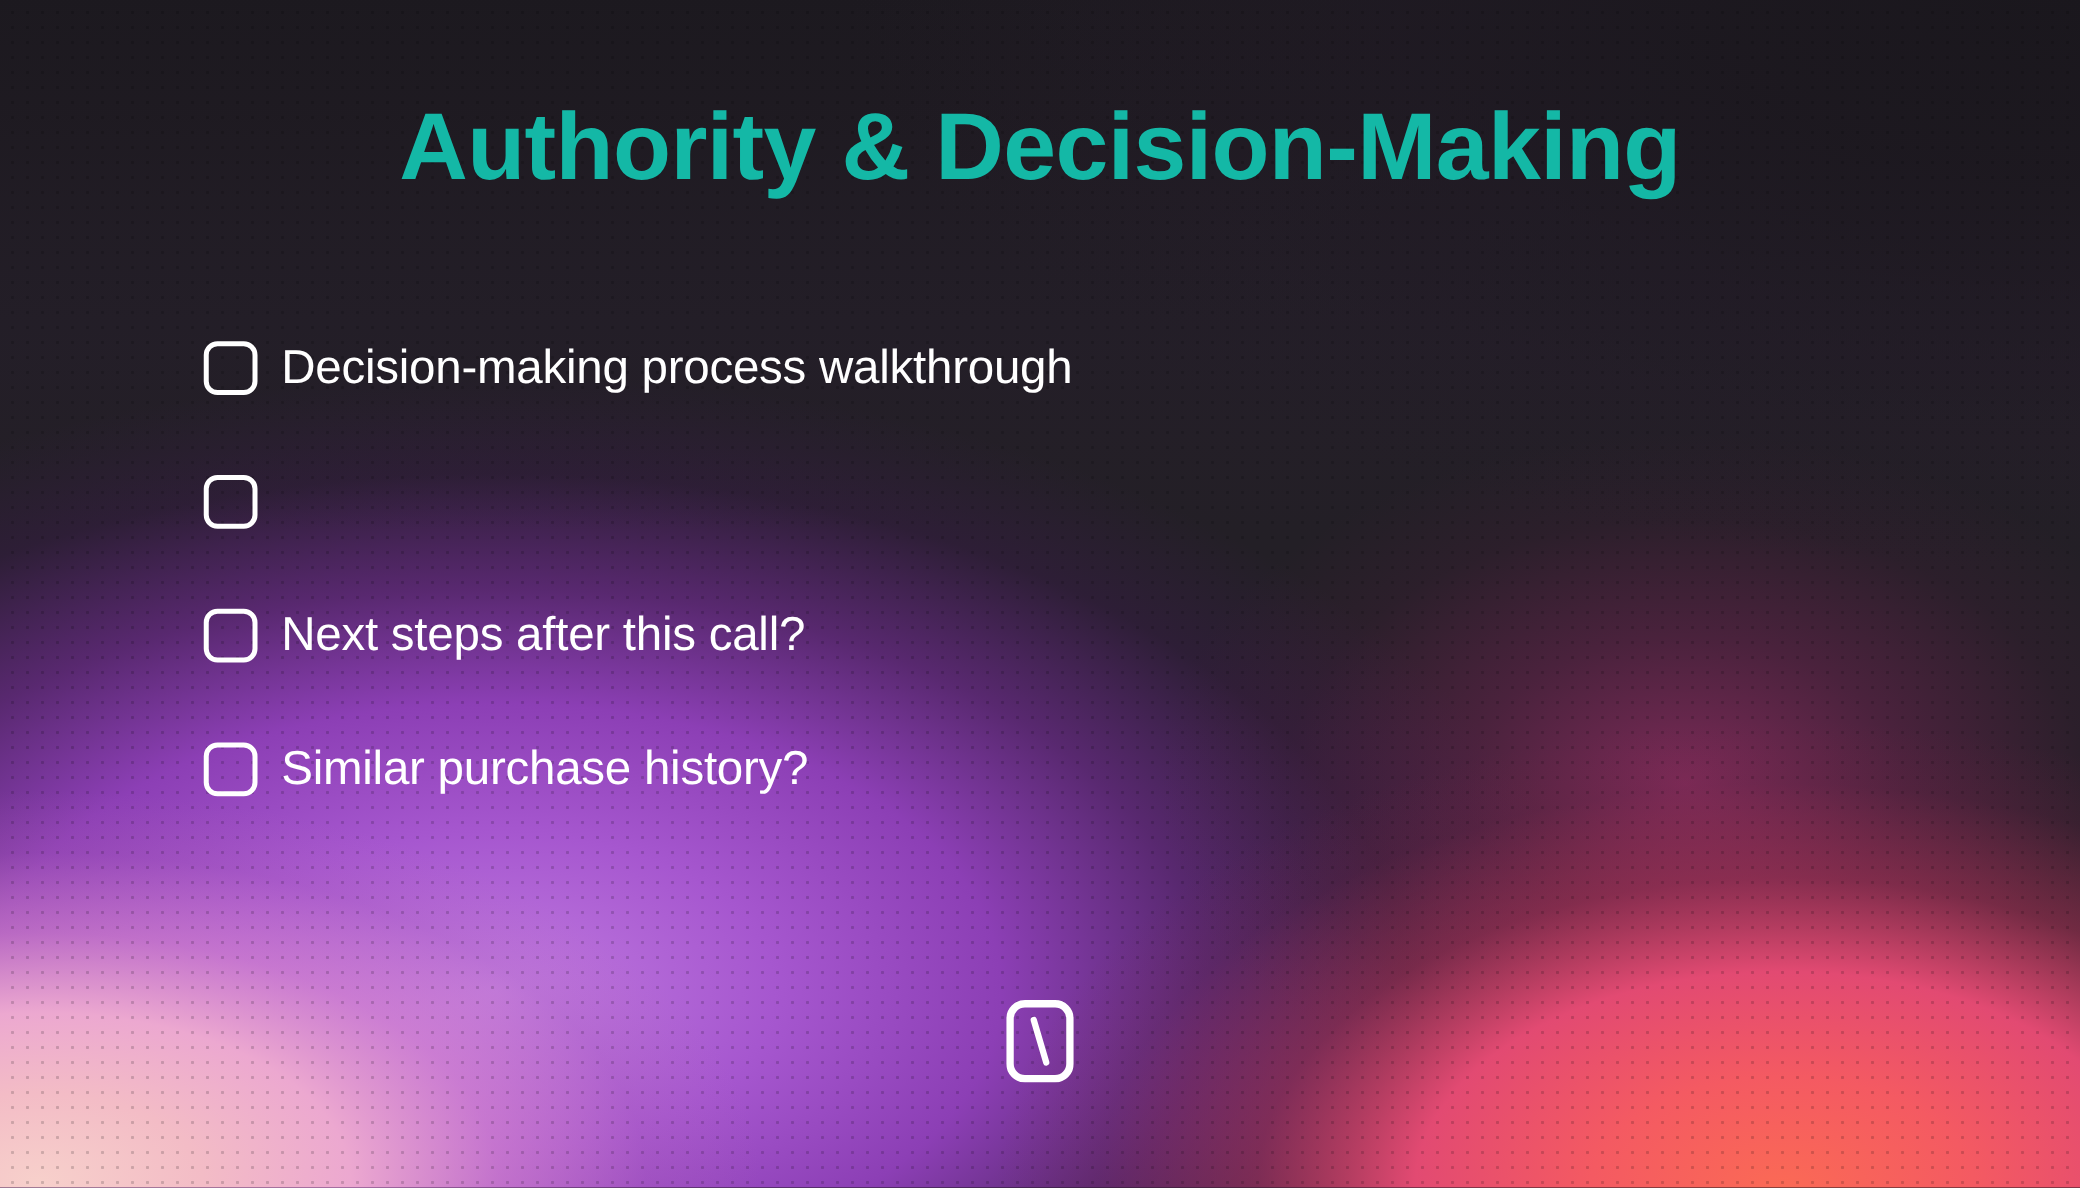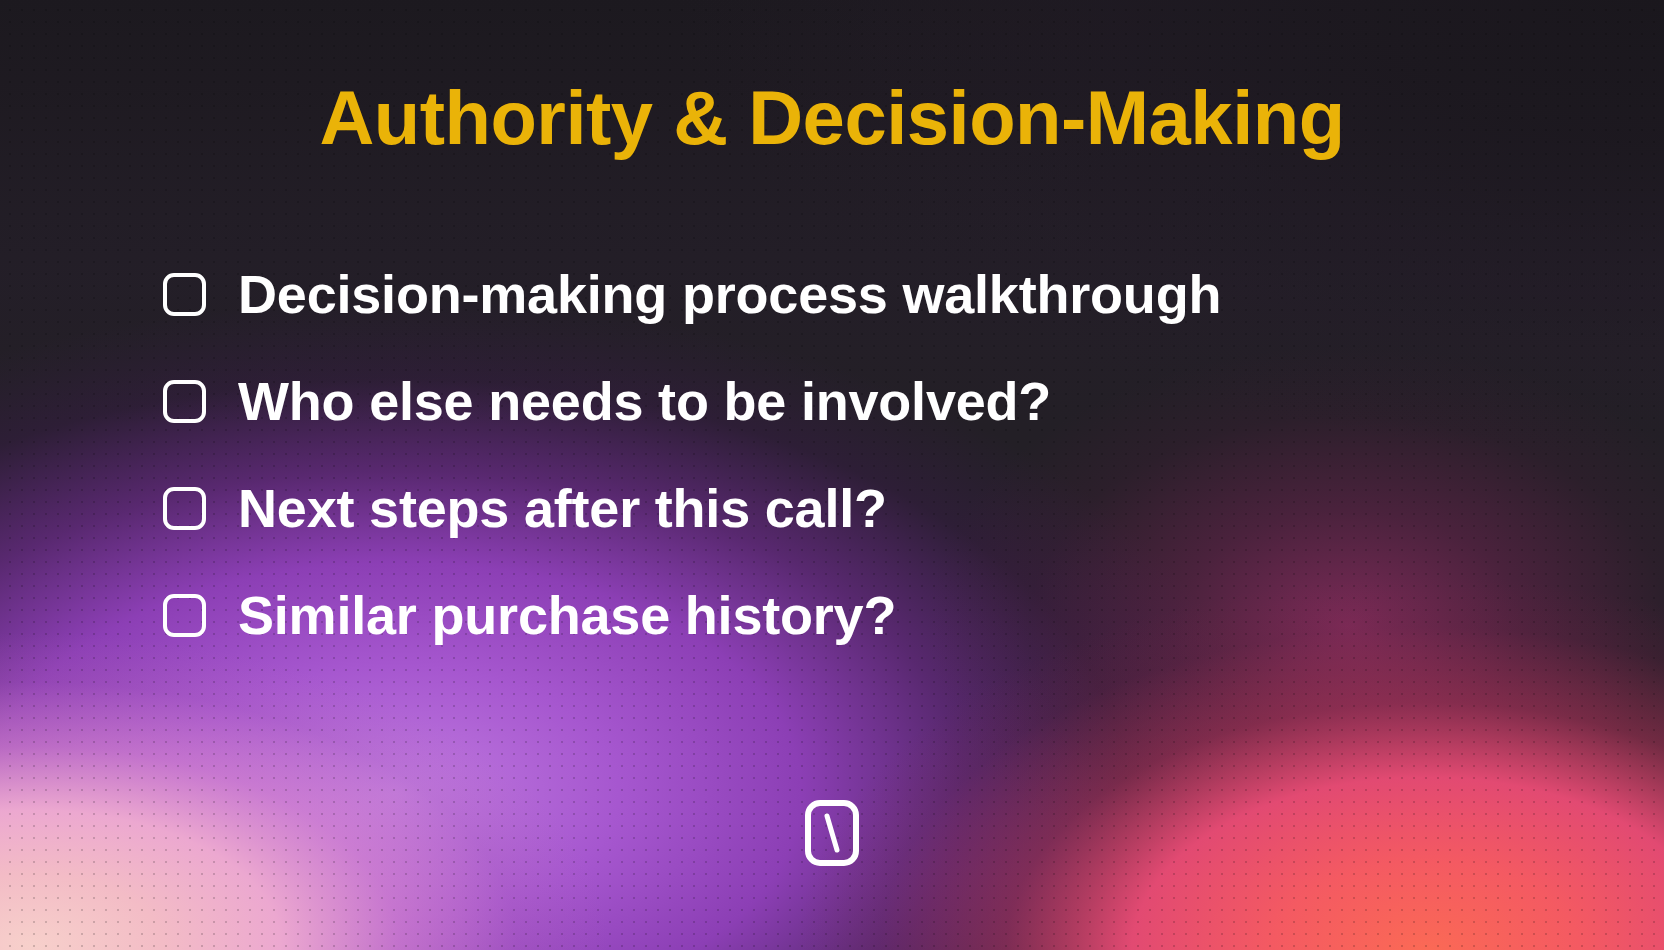--- a/index.html
+++ b/index.html
@@ -130,21 +130,21 @@
     position: absolute;
     inset: 0;
   }
 
   .slide-title {
     position: absolute;
     top: 78px;
     left: 0;
     width: 100%;
     text-align: center;
-    color: #eab308;
+    color: #14b8a6;
     font-size: 76px;
     font-weight: 700;
     letter-spacing: -0.5px;
     line-height: 1.04;
     white-space: nowrap;
   }
 
   .checklist {
     position: absolute;
     left: 163px;
@@ -162,24 +162,24 @@
   .checkbox {
     flex: 0 0 auto;
     width: 43px;
     height: 43px;
     border: 4px solid #ffffff;
     border-radius: 11px;
     background: transparent;
   }
 
   .check-label {
-    margin-left: 32px;
+    margin-left: 19px;
     color: #ffffff;
-    font-size: 54px;
-    font-weight: 700;
+    font-size: 38px;
+    font-weight: 400;
     letter-spacing: -0.2px;
     line-height: 1;
     white-space: nowrap;
   }
 
   
   .logo-mark {
     position: absolute;
     left: 50%;
     transform: translateX(-50%);
@@ -209,21 +209,20 @@
 
     <ul class="checklist">
 
       <li class="check-item">
         <span class="checkbox"></span>
         <span class="check-label">Decision-making process walkthrough</span>
       </li>
 
       <li class="check-item">
         <span class="checkbox"></span>
-        <span class="check-label">Who else needs to be involved?</span>
       </li>
 
       <li class="check-item">
         <span class="checkbox"></span>
         <span class="check-label">Next steps after this call?</span>
       </li>
 
       <li class="check-item">
         <span class="checkbox"></span>
         <span class="check-label">Similar purchase history?</span>

